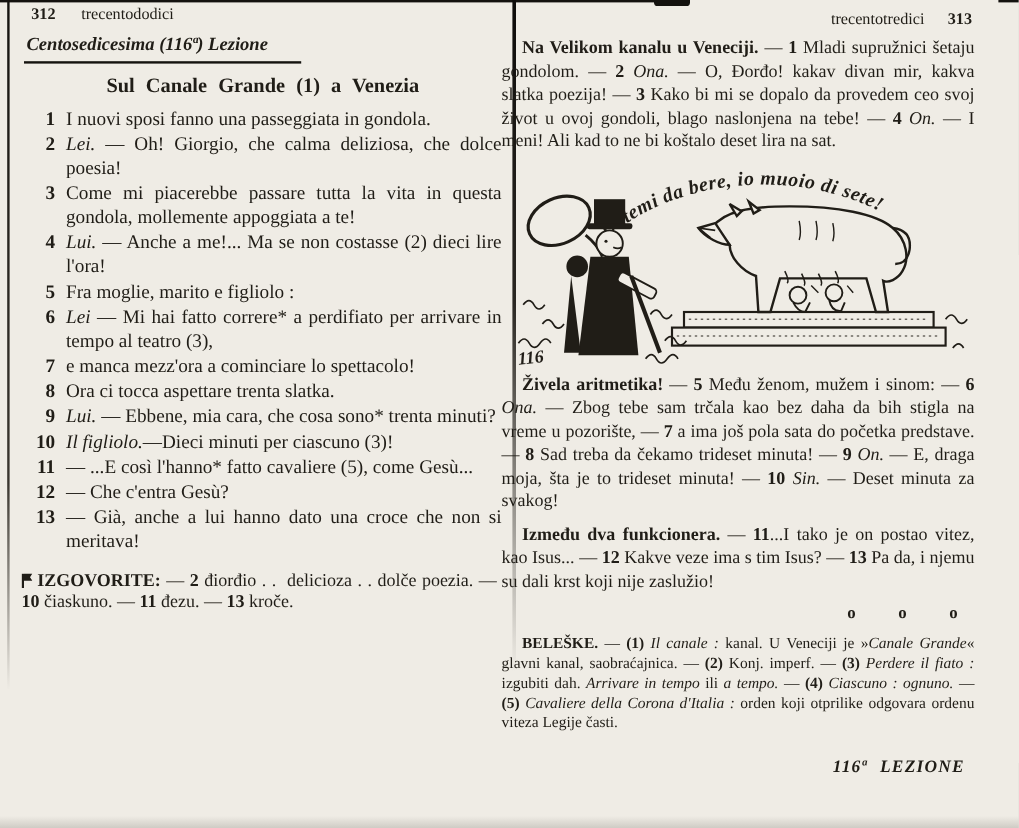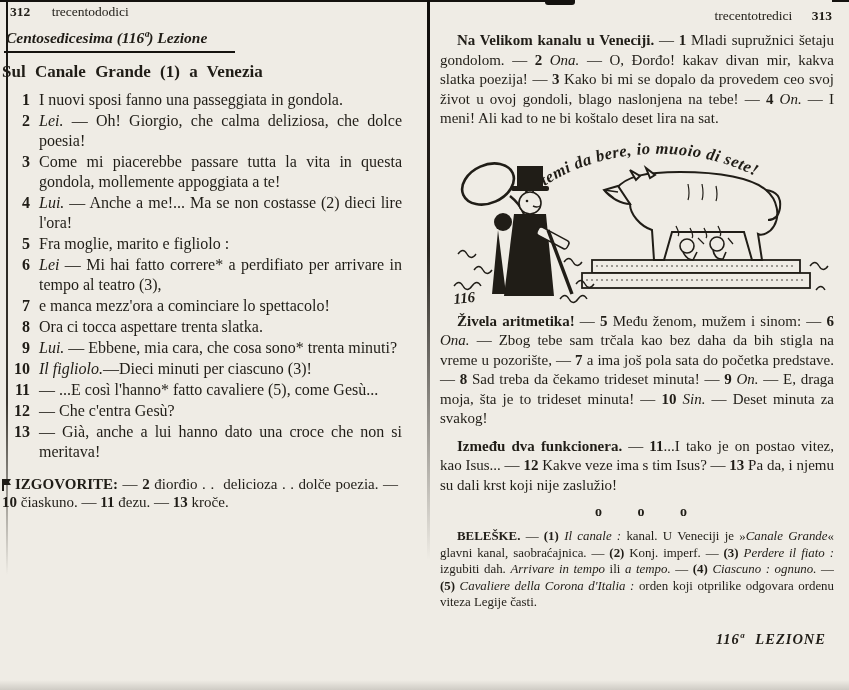--- a/index.html
+++ b/index.html
@@ -20,36 +20,36 @@
   }
   .left-edge{
     position:absolute;left:6px;top:0;width:2px;height:575px;
     background:linear-gradient(to bottom,#15130f 0%,#3a362f 70%,rgba(58,54,47,0) 100%);
   }
   .bottom-shade{
     position:absolute;left:0;bottom:0;width:849px;height:10px;
     background:linear-gradient(to top,rgba(60,57,50,.18),rgba(60,57,50,0));
   }
   
-  .page-left{position:absolute;left:2px;top:0;width:402px;}
-  .page-right{position:absolute;left:440px;top:0;width:396px;}
+  .page-left{position:absolute;left:18px;top:0;width:402px;}
+  .page-right{position:absolute;left:418px;top:0;width:396px;}
 
   .runhead{font-size:13.5px;margin-top:4px;}
   .runhead .pnum{font-weight:bold;}
   .runhead-left .pnum{margin-left:8px;margin-right:18px;}
   .runhead-right{text-align:right;margin-top:8px;padding-right:4px;}
   .runhead-right .ptitle{margin-right:16px;}
 
   .lesson-heading{
     display:inline-block;margin-top:9px;margin-left:2px;
     font-style:italic;font-weight:bold;font-size:15.5px;
     border-bottom:2.5px solid #15130f;padding:0 28px 4px 2px;
   }
   .lesson-title{
-    text-align:left;font-weight:bold;font-size:17px;
+    text-align:center;font-weight:bold;font-size:17px;
     margin-top:9px;word-spacing:5px;
   }
   .dialogue{margin-top:8px;}
   .dline{display:flex;font-size:16px;line-height:20px;margin-bottom:1px;}
   .dnum{width:28px;min-width:28px;text-align:right;font-weight:bold;margin-right:9px;}
   .dtext{flex:1;text-align:justify;padding-right:2px;}
   .subhead{
     text-align:center;font-weight:bold;font-size:16px;
     margin:5px 0 5px 0;word-spacing:3px;
   }
@@ -65,21 +65,21 @@
   }
   .para-first{margin-top:7px;}
   .seg{white-space:pre-wrap;}
   .seg-b{font-weight:bold;}
   .seg-i{font-style:italic;}
 
   .illustration{position:relative;width:396px;height:174px;margin:5px 0 4px 0;}
   .illustration svg{display:block;}
 
   .separator{
-    text-align:center;font-size:14px;font-weight:bold;
+    text-align:right;font-size:14px;font-weight:bold;
     letter-spacing:16px;margin:9px 0 2px 22px;
   }
   .notes{
     font-size:12.9px;line-height:16.5px;text-align:justify;
     margin-top:8px;text-indent:17px;padding-right:2px;
   }
   .footer-lesson{
     text-align:right;font-style:italic;font-size:14.5px;font-weight:bold;
     margin-top:20px;padding-right:10px;letter-spacing:1px;word-spacing:6px;
   }

